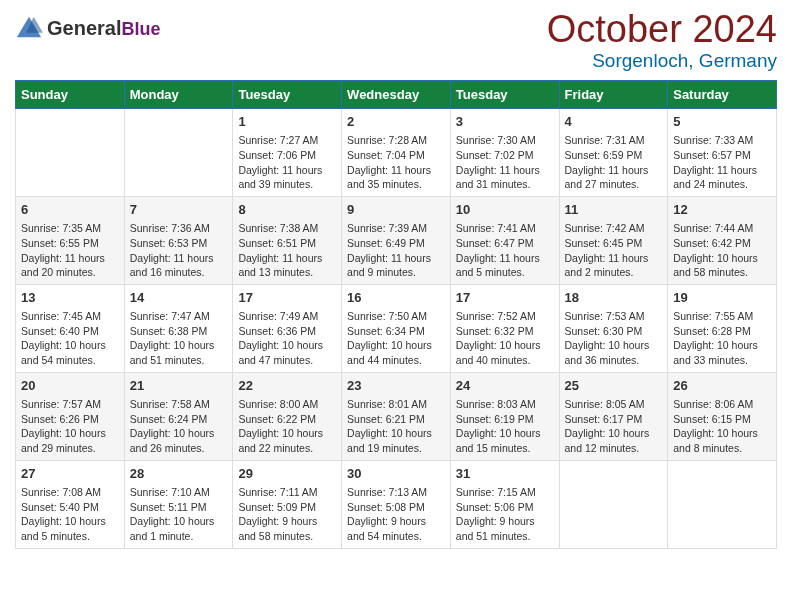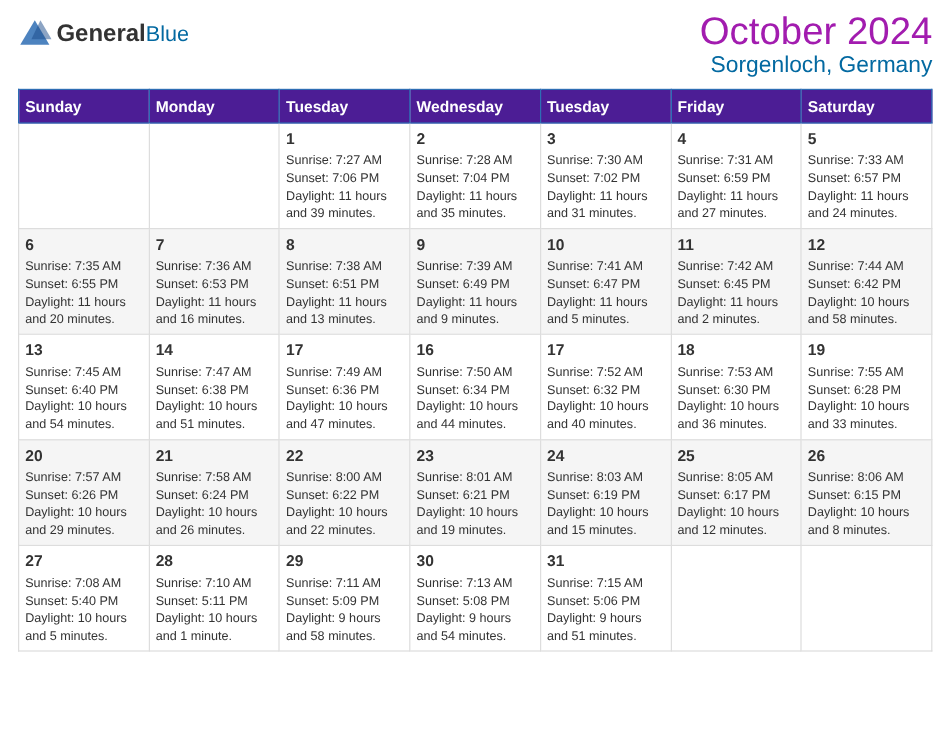--- a/index.html
+++ b/index.html
@@ -28,49 +28,49 @@
     .logo-text {
       line-height: 1.2;
     }
     .logo-general {
       font-size: 20px;
       font-weight: bold;
       color: #333;
     }
     .logo-blue {
       font-size: 18px;
-      font-weight: normal;
-      color: #0369a1;
+      font-weight: bold;
+      color: #701a75;
     }
     .logo-icon {
       width: 28px;
       height: 28px;
       margin-right: 4px;
     }
     .title-section {
       text-align: right;
     }
     .month-title {
-      font-size: 32px;
+      font-size: 38px;
       font-weight: 300;
-      color: #a21caf;
+      color: #7f1d1d;
       line-height: 1;
     }
     .location {
       font-size: 19px;
       color: #0369a1;
       margin-top: 2px;
     }
     table {
       width: 100%;
       border-collapse: collapse;
       font-size: 11px;
     }
     thead tr {
-      background-color: #4c1d95;
+      background-color: #15803d;
       color: white;
     }
     thead th {
       padding: 6px 5px;
       text-align: left;
       font-size: 13px;
       font-weight: 600;
       border: 1px solid #2e6db4;
     }
     tbody tr {

